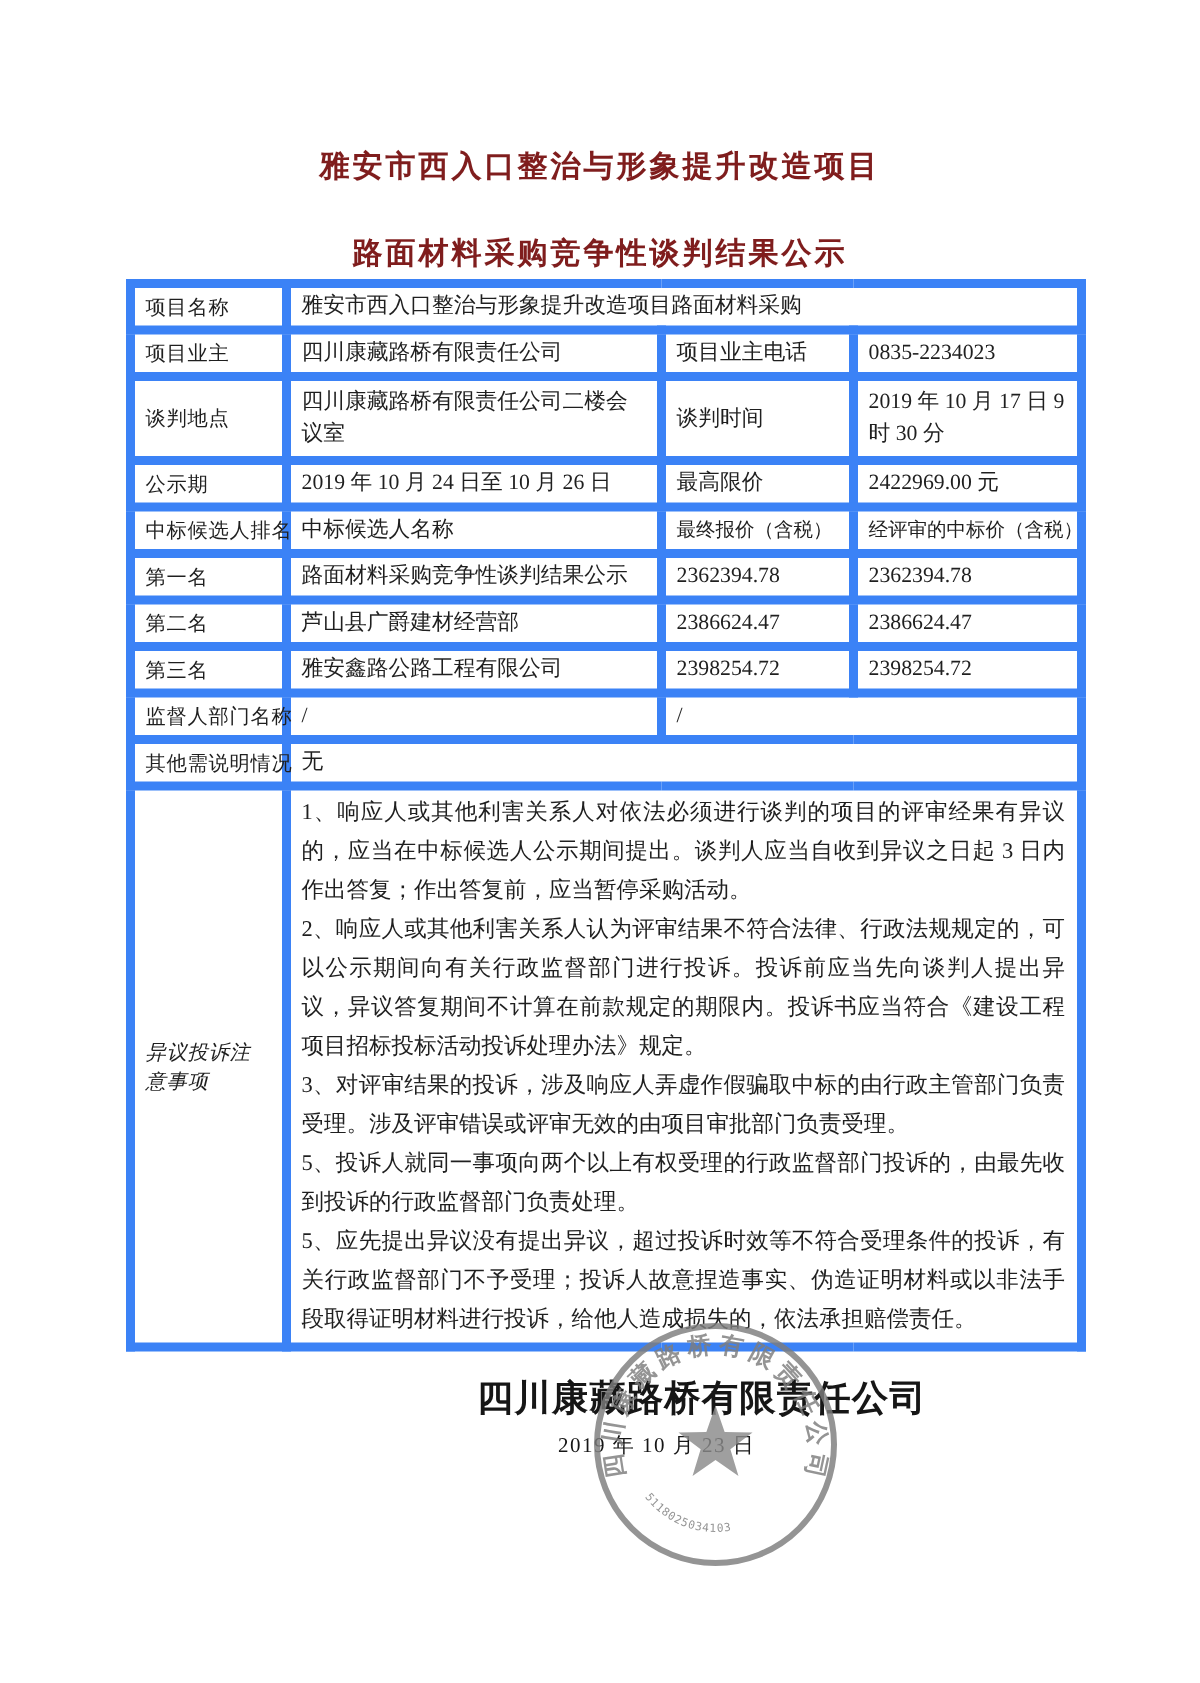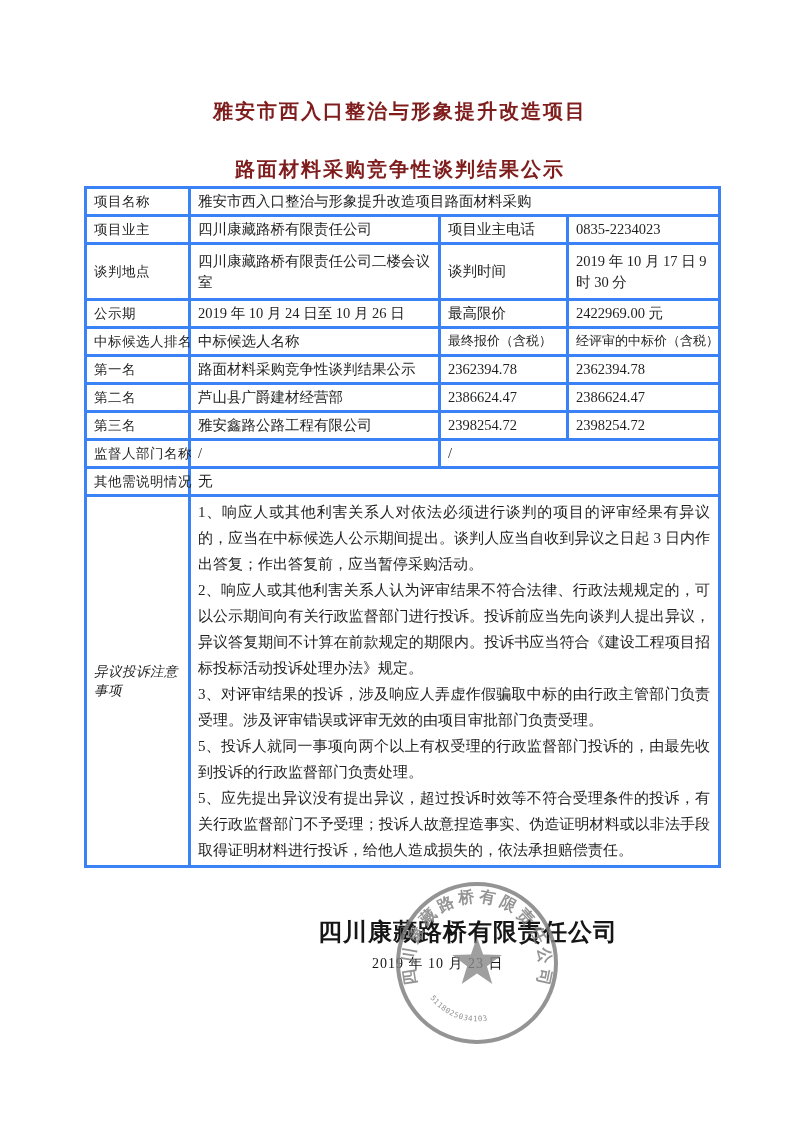--- a/index.html
+++ b/index.html
@@ -32,21 +32,21 @@
   
   table.notice-table {
     position: absolute;
     left: 84px; top: 186px;
     width: 634px;
     border-collapse: collapse;
     table-layout: fixed;
     font-size: 14.5px;
   }
   table.notice-table td {
-    border: 3px solid #3b82f6;
+    border: 6px solid #3b82f6;
     padding: 2px 8px 2px 7px;
     vertical-align: middle;
     line-height: 1.45;
     color: #1f1f1f;
   }
   table.notice-table { border: 2px solid #3c3c3c; }
   td.lbl {
     font-size: 13.5px;
     letter-spacing: 0.5px;
     padding-left: 6px;

